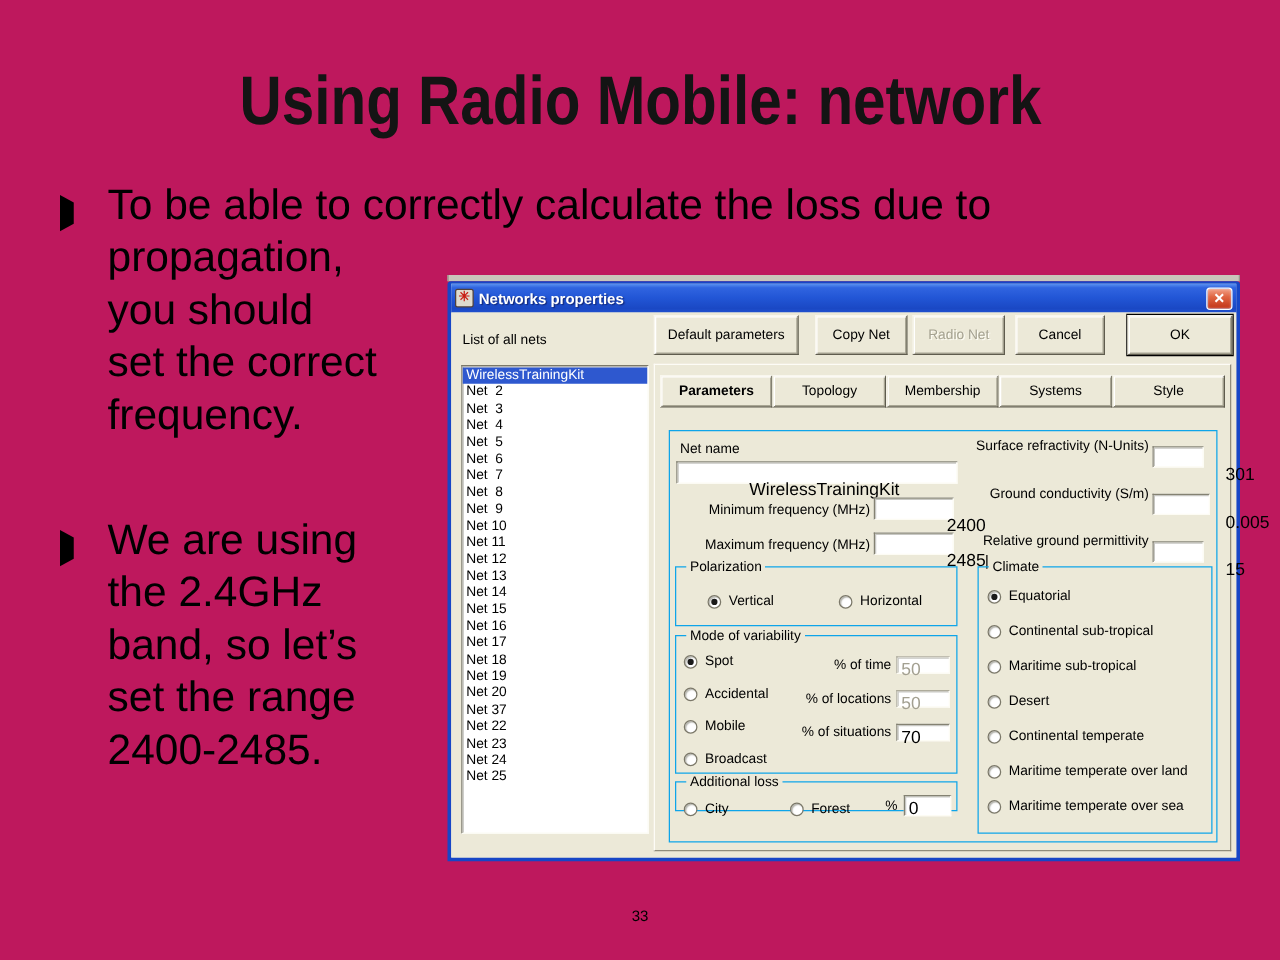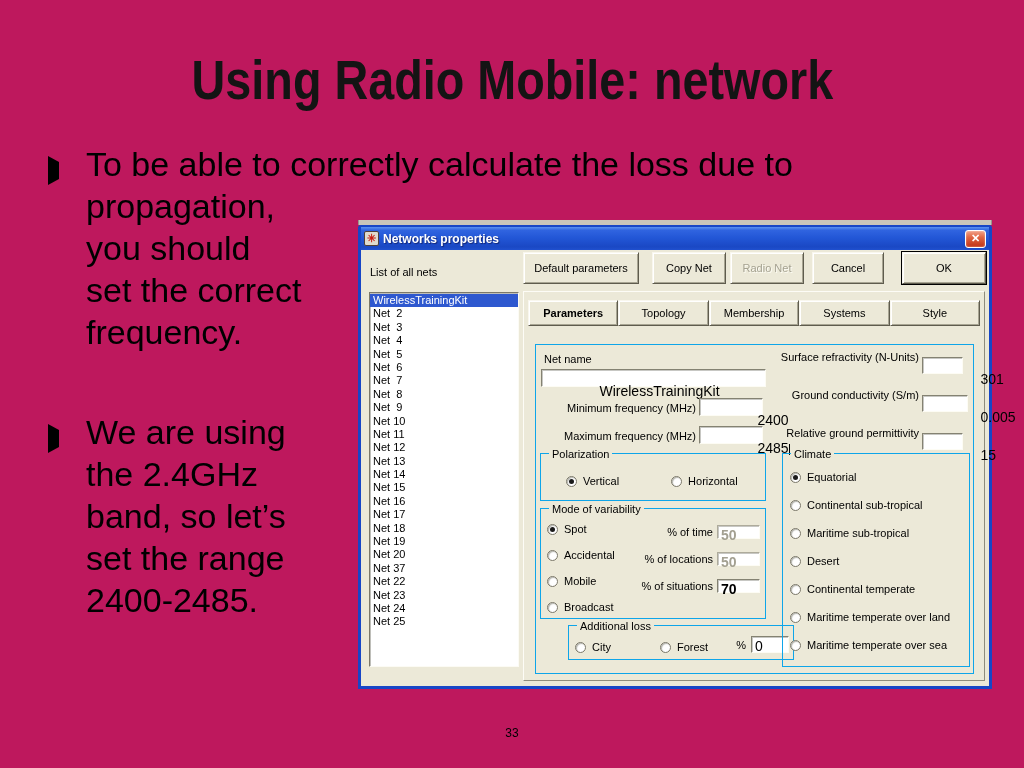--- a/index.html
+++ b/index.html
@@ -88,34 +88,34 @@
   .in-maxfreq   { left:163px; top:81px; width:64px; height:18px; }
   .lbl-surface  { left:180px; top:6px;  width:203px; text-align:right; }
   .in-surface   { left:386px; top:12px; width:41px; height:17px; }
   .lbl-conduct  { left:180px; top:44px; width:203px; text-align:right; }
   .in-conduct   { left:386px; top:50px; width:46px; height:17px; }
   .lbl-permit   { left:180px; top:82px; width:203px; text-align:right; }
   .in-permit    { left:386px; top:88px; width:41px; height:17px;text-align:center; }
 
   .gb-polar   { left:4px;   top:108px; width:226px; height:48px; }
   .gb-mode    { left:4px;   top:163px; width:226px; height:111px; }
-  .gb-addloss { left:4px;   top:280px; width:226px; height:35px;margin-left:28px; }
+  .gb-addloss { left:4px;   top:280px; width:226px; height:24px; }
   .gb-climate { left:246px; top:108px; width:188px; height:214px; }
 
   .optrow { display:flex; align-items:center; gap:6px; height:12px; font-size:11px; }
   .radio { width:11px; height:11px; border-radius:50%; background:#fff; flex:none;
            border:1px solid #7b7869; box-shadow:inset 1px 1px 1px rgba(90,90,75,.45); position:relative; }
   .radio.on::after { content:""; position:absolute; left:2px; top:2px; width:5px; height:5px;
                      border-radius:50%; background:#1a1a1a; }
   .polar-opts { position:absolute; left:25px; top:21px; display:flex; gap:52px; }
   .mode-opts { position:absolute; left:6px; top:14px; display:flex; flex-direction:column; gap:14px; }
   .mode-pcts { position:absolute; right:5px; top:14px; display:flex; flex-direction:column;
                gap:10px; align-items:flex-end; }
   .pctrow { display:flex; align-items:center; gap:4px; height:17px; }
-  .pctrow .tb { position:static; width:43px; height:14px;font-weight:bold; }
+  .pctrow .tb { position:static; width:43px; height:14px; }
   .addloss-opts { position:absolute; left:6px; top:15px; display:flex; gap:49px; }
   .addloss-pct { position:absolute; right:4px; top:10px; display:flex; gap:5px; align-items:center; }
   .addloss-pct .tb { position:static; width:38px; height:17px; }
   .climate-opts { position:absolute; left:7px; top:17px; display:flex; flex-direction:column; gap:16px; }
 </style>
 </head>
 <body>
 
 <div class="slide">
 

